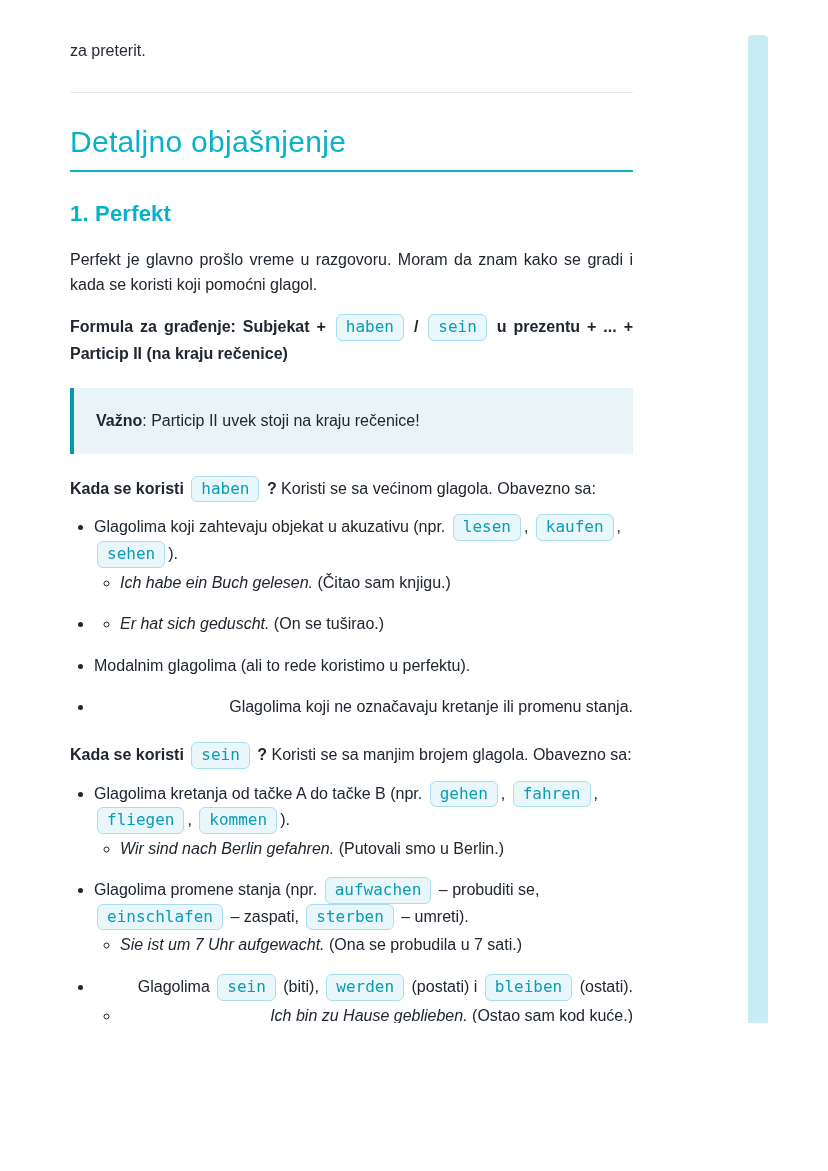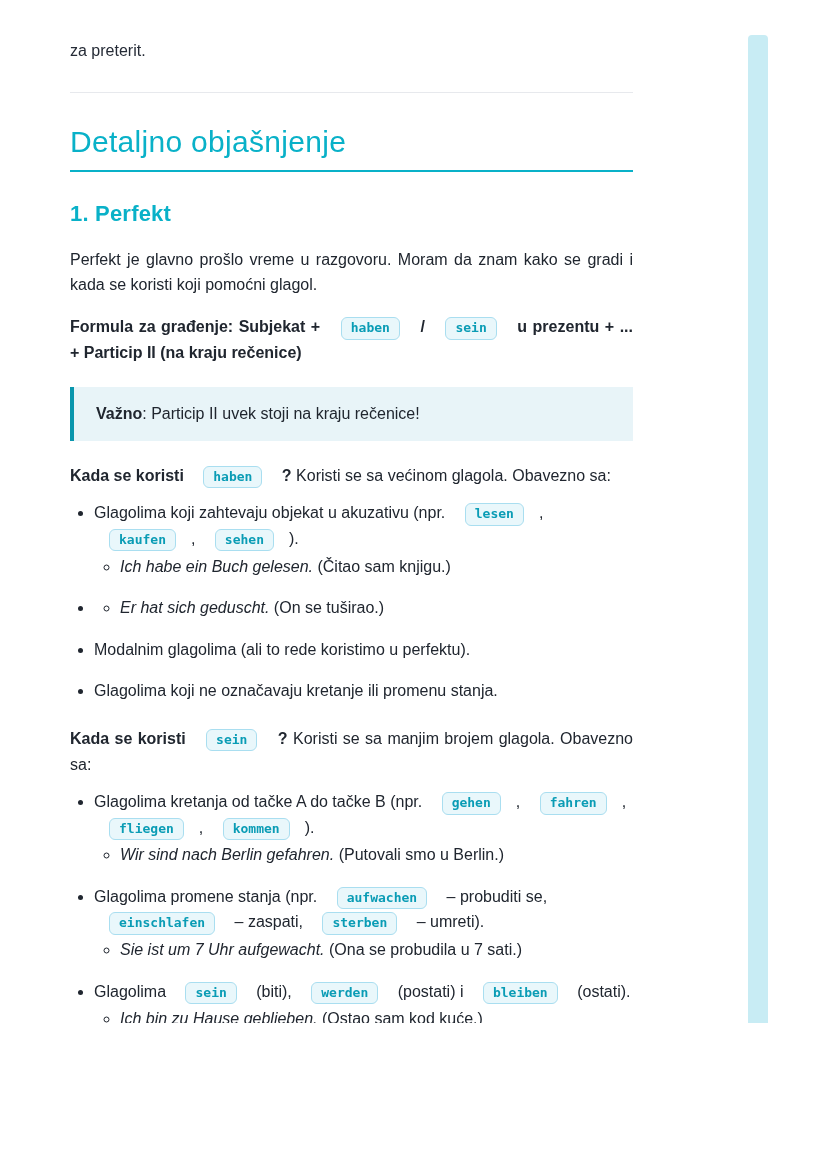--- a/index.html
+++ b/index.html
@@ -49,47 +49,47 @@
     margin-top:24px;
     font-size:22px;
     font-weight:700;
     letter-spacing:.2px;
     color:var(--accent,#09b1c8);
   }
   p.para { margin-top:16px; text-align:justify; }
   p.formula { margin-top:16px; font-weight:700; text-align:justify; }
   .chip {
     font-family:"DejaVu Sans Mono", monospace;
-    font-size:13px;
-    font-weight:bold;
+    font-size:16px;
+    font-weight:normal;
     color:var(--chip-text,#0a9cb5);
     background:var(--chip-bg,#e9f7fb);
     border:1px solid var(--chip-border,#a9def0);
     border-radius:6px;
     padding:1px 9px 2px;
-    margin:0 15px;
+    margin:0 3px;
     white-space:nowrap;
     display:inline-block;
     line-height:1.35;
     vertical-align:baseline;
   }
   .callout {
     margin-top:22px;
     background:var(--callout-bg,#e8f4f8);
     border-left:4px solid var(--callout-border,#0a96ad);
-    padding:14px 22px;
+    padding:20px 22px;
   }
   .lead { margin-top:22px; text-align:justify; }
   ul.main-list {
     margin-top:12px;
     padding-left:24px;
     list-style:disc outside;
   }
   ul.main-list > li { margin-bottom:16px; }
-  ul.main-list > li:last-child { margin-bottom:0; }
+  ul.main-list > li:last-child { margin-bottom:0;text-align:right; }
   ul.sub-list {
     margin-top:2px;
     padding-left:26px;
     list-style:circle outside;
   }
   .closing { margin-top:4px; font-weight:700; }
   .credit {
     position:absolute;
     top:1098px;
     right:53px;

